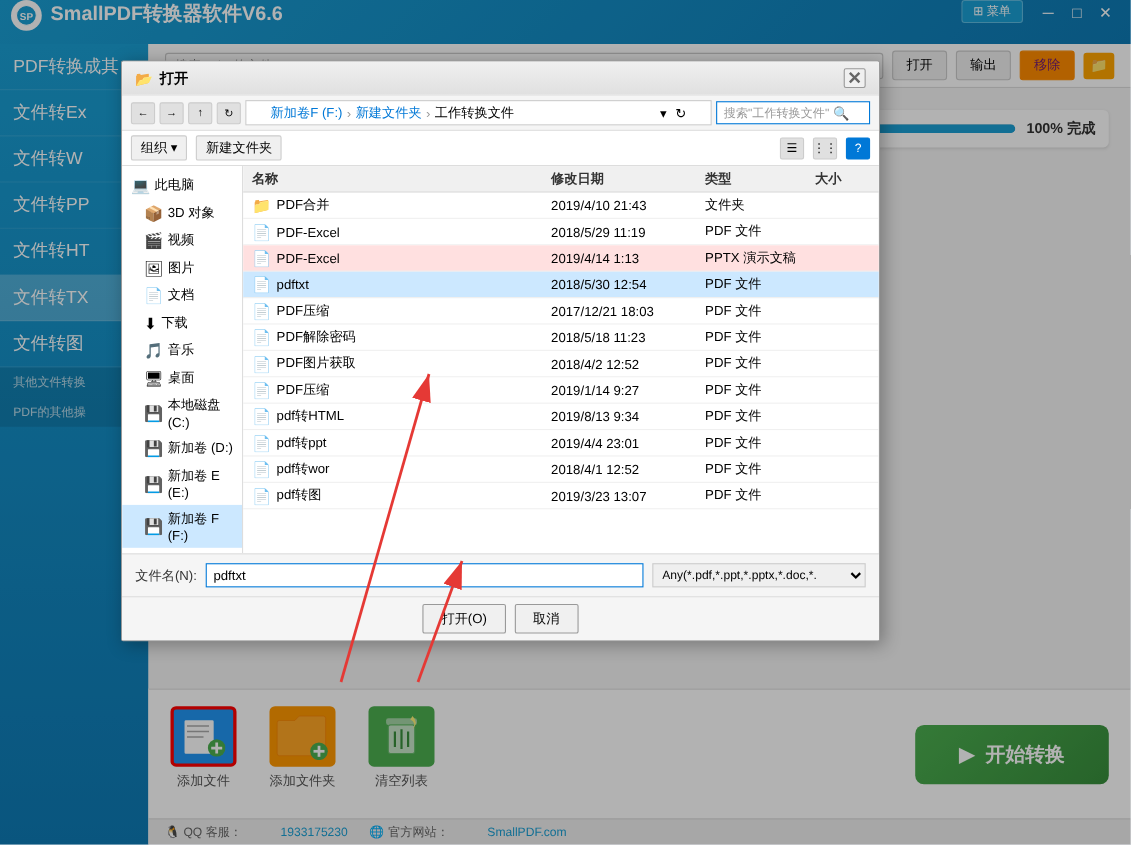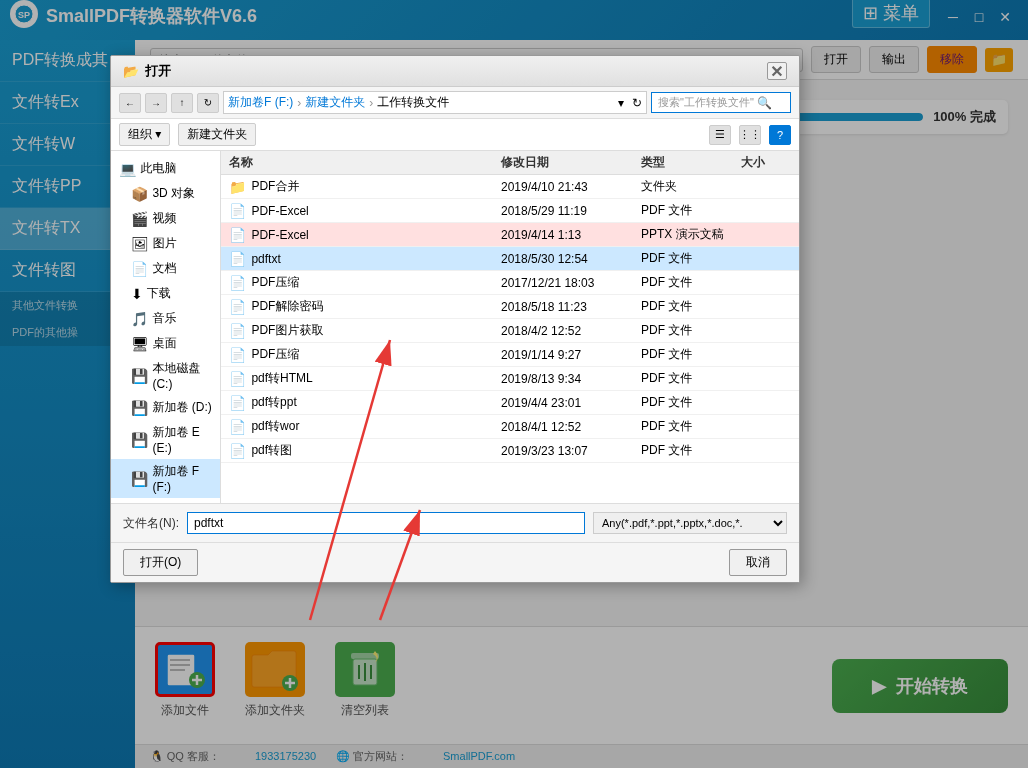--- a/index.html
+++ b/index.html
@@ -2,25 +2,25 @@
 <html><head>
   <meta charset="utf-8">
   <style>
     * { box-sizing: border-box; margin: 0; padding: 0; }
     body { font-family: 'Microsoft YaHei', SimHei, Arial, sans-serif; font-size: 13px; background: #e8f4fd; width: 1028px; height: 768px; overflow: hidden; position: relative; }
 
     
     .app-window { width: 1028px; height: 768px; background: #f0f8ff; display: flex; flex-direction: column; }
 
     
-    .title-bar { background: linear-gradient(135deg, #1a9fd4, #0e7ab5); height: 40px; display: flex; align-items: flex-end; padding: 12px 10px; color: white; flex-shrink: 0; }
+    .title-bar { background: linear-gradient(135deg, #1a9fd4, #0e7ab5); height: 40px; display: flex; align-items: flex-start; padding: 0 10px; color: white; flex-shrink: 0; }
     .title-bar-logo { width: 28px; height: 28px; background: white; border-radius: 50%; display: flex; align-items: center; justify-content: center; margin-right: 8px; }
     .title-bar-logo svg { width: 20px; height: 20px; }
     .title-bar-title { flex: 1; font-size: 18px; font-weight: bold; }
-    .title-bar-menu { background: #1a9fd4; border: 1px solid rgba(255,255,255,0.3); padding: 2px 10px; border-radius: 3px; margin-right: 10px; cursor: pointer; font-size: 18px; }
+    .title-bar-menu { background: #1a9fd4; border: 1px solid rgba(255,255,255,0.3); padding: 2px 10px; border-radius: 3px; margin-right: 10px; cursor: pointer; font-size: 11px; }
     .title-bar-btn { width: 26px; height: 22px; display: flex; align-items: center; justify-content: center; cursor: pointer; font-size: 14px; color: white; }
 
     
     .main-content { display: flex; flex: 1; overflow: hidden; }
     .sidebar { width: 135px; background: linear-gradient(180deg, #1a9fd4 0%, #0e7ab5 100%); display: flex; flex-direction: column; flex-shrink: 0; }
     .sidebar-item { padding: 10px 12px; color: white; cursor: pointer; font-size: 16px; border-bottom: 1px solid rgba(255,255,255,0.1); }
     .sidebar-item.active { background: rgba(255,255,255,0.25); }
     .sidebar-section { padding: 6px 12px; color: rgba(255,255,255,0.7); font-size: 11px; background: rgba(0,0,0,0.1); }
 
     
@@ -55,21 +55,21 @@
 
     
     .dialog-overlay { position: absolute; top: 0; left: 0; width: 100%; height: 100%; background: rgba(0,0,0,0.3); z-index: 100; display: flex; align-items: flex-start; justify-content: flex-start; padding-top: 55px; padding-left: 110px; }
     .dialog { background: white; border: 1px solid #999; box-shadow: 3px 3px 15px rgba(0,0,0,0.3); width: 690px; min-height: 480px; display: flex; flex-direction: column; border-radius: 2px; }
     .dialog-title { background: linear-gradient(180deg, #f0f0f0, #e0e0e0); padding: 6px 12px; display: flex; align-items: center; justify-content: space-between; border-bottom: 1px solid #ccc; font-size: 13px; font-weight: bold; border-radius: 2px 2px 0 0; }
     .dialog-close { cursor: pointer; font-size: 16px; color: #666; border: 1px solid #999; width: 20px; height: 18px; display: flex; align-items: center; justify-content: center; background: #f0f0f0; border-radius: 2px; }
 
     
     .dialog-toolbar { background: #f5f5f5; padding: 4px 8px; border-bottom: 1px solid #ddd; display: flex; align-items: center; gap: 4px; }
     .dialog-nav-btn { width: 22px; height: 20px; background: #e0e0e0; border: 1px solid #ccc; border-radius: 2px; cursor: pointer; display: flex; align-items: center; justify-content: center; font-size: 10px; }
-    .dialog-path { flex: 1; border: 1px solid #ccc; padding: 2px 4px; font-size: 12px; background: white; display: flex; align-items: center; gap: 4px; }
+    .dialog-path { flex: 1; border: 1px solid #ccc; padding: 2px 22px; font-size: 12px; background: white; display: flex; align-items: center; gap: 4px; }
     .dialog-path-sep { color: #999; }
     .dialog-search { width: 140px; border: 1px solid #0078d7; padding: 2px 6px; font-size: 12px; }
 
     
     .dialog-organize { background: white; padding: 4px 8px; border-bottom: 1px solid #ddd; display: flex; align-items: center; gap: 8px; }
     .dialog-organize-btn { background: #f0f0f0; border: 1px solid #ccc; padding: 2px 8px; border-radius: 2px; cursor: pointer; font-size: 12px; }
     .dialog-view-btn { width: 22px; height: 20px; background: #e0e0e0; border: 1px solid #ccc; border-radius: 2px; cursor: pointer; display: flex; align-items: center; justify-content: center; font-size: 11px; }
 
     
     .dialog-body { display: flex; flex: 1; overflow: hidden; }
@@ -124,20 +124,23 @@
         <span>PDF转换成其</span>
       </div>
       <div class="sidebar-item">
         <span>文件转Ex</span>
       </div>
       <div class="sidebar-item">
         <span>文件转W</span>
       </div>
       <div class="sidebar-item">
         <span>文件转PP</span>
+      </div>
+      <div class="sidebar-item">
+        <span>文件转HT</span>
       </div>
       <div class="sidebar-item active">
         <span>文件转TX</span>
       </div>
       <div class="sidebar-item">
         <span>文件转图</span>
       </div>
       <div class="sidebar-section">其他文件转换</div>
       <div class="sidebar-section">PDF的其他操</div>
     </div>
@@ -448,21 +451,21 @@
       </div>
     </div>
 
     <div class="dialog-footer">
       <label class="dialog-footer-label">文件名(N):</label>
       <input class="dialog-footer-input" type="text" value="pdftxt" style="">
       <select class="dialog-footer-select">
         <option>Any(*.pdf,*.ppt,*.pptx,*.doc,*.</option>
       </select>
     </div>
-    <div style="background:#f5f5f5; padding:6px 12px; display:flex; justify-content:space-between; gap:8px; border-top:1px solid #ddd;">
+    <div style="background:#f5f5f5; padding:6px 12px; display:flex; justify-content:center; gap:8px; border-top:1px solid #ddd;">
       <button class="dialog-footer-btn">打开(O)</button>
       <button class="dialog-footer-btn">取消</button>
     </div>
 
   </div>
 </div>
 
 <svg style="position:absolute; top:0; left:0; width:1028px; height:768px; pointer-events:none; z-index:300;">
 
   <defs>

